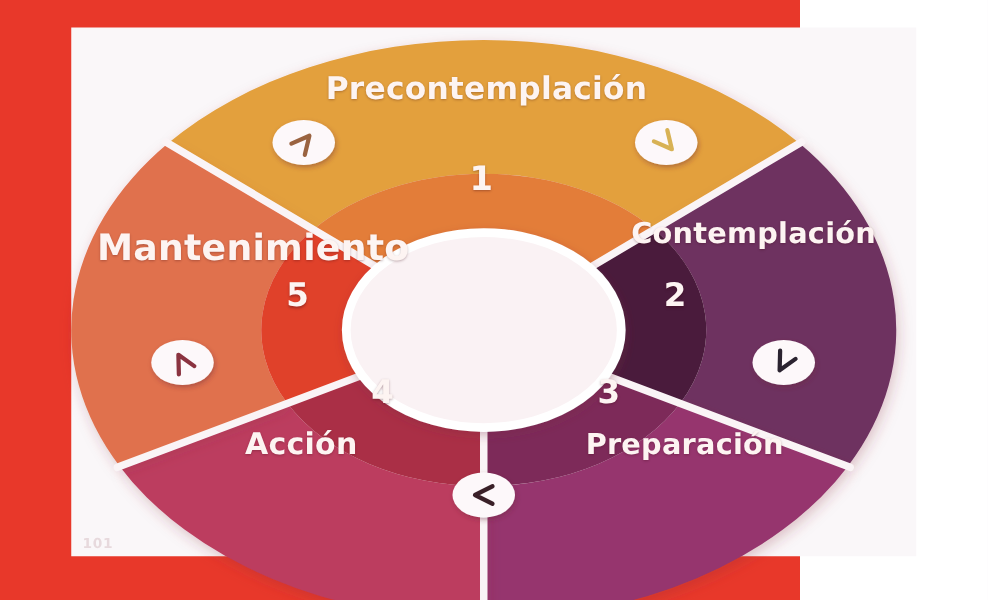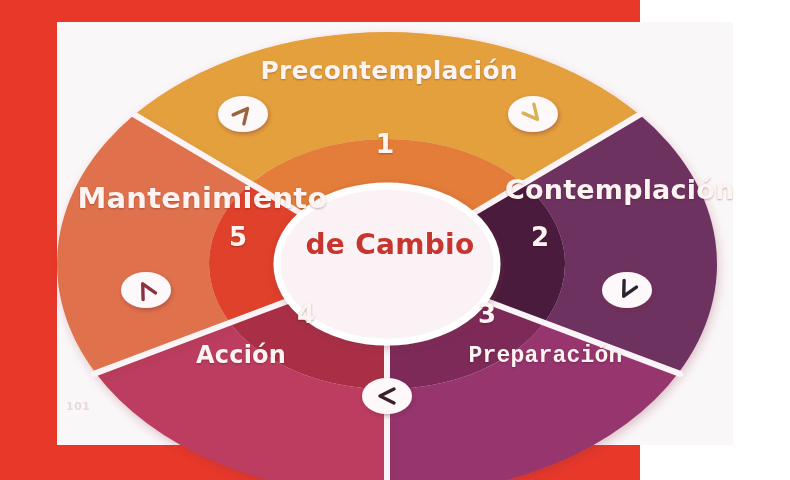--- a/index.html
+++ b/index.html
@@ -64,21 +64,21 @@
     left: 285px;
     top: 176px;
     width: 210px;
     height: 122px;
   }
   .center-line1 { top: 16px; }
   .center-line2 { top: 52px; }
   #watermark {
     position: absolute;
     left: 66px;
-    top: 400px;
+    top: 428px;
     font-size: 11px;
     color: rgba(190,150,155,0.30);
     font-weight: bold;
     letter-spacing: 0.5px;
   }
 </style>
 </head>
 <body>
 
 <div id="stage">
@@ -142,29 +142,28 @@
         <g transform="translate(146 290)">
           <ellipse cx="0" cy="0" rx="25" ry="18" fill="#fdf8fa" filter="url(#pinshadow)"></ellipse>
           <path d="M -7 -7 L 7 0 L -7 7" fill="none" stroke="#8b3340" stroke-width="3.4" stroke-linecap="round" stroke-linejoin="round" transform="rotate(-118)"></path>
         </g>
       </g>
   </svg>
 
   <div id="labels-layer">
       <div class="wlabel" style="font-size: 25px; left: 260.5px; top: 55.5px;">Precontemplación</div>
       <div class="wnum" style="font-size: 27px; left: 375.5px; top: 127.5px;">1</div>
-      <div class="wlabel" style="font-size: 27px; left: 505px; top: 174px;">Contemplación</div>
+      <div class="wlabel" style="font-size: 23px; left: 505px; top: 174px;">Contemplación</div>
       <div class="wnum" style="font-size: 26px; left: 531px; top: 222px;">2</div>
-      <div class="wlabel" style="font-size: 23px; left: 468.5px; top: 343px; font-family: Liberation Mono, monospace;">Preparación</div>
+      <div class="wlabel" style="font-size: 23px; left: 468.5px; top: 343px;">Preparación</div>
       <div class="wnum" style="font-size: 26px; left: 478px; top: 299px;">3</div>
       <div class="wlabel" style="font-size: 24px; left: 196px; top: 341px; text-align: right;">Acción</div>
       <div class="wnum" style="font-size: 26px; left: 297px; top: 299px;">4</div>
       <div class="wlabel" style="font-size: 29px; left: 77.5px; top: 181px;">Mantenimiento</div>
       <div class="wnum" style="font-size: 26px; left: 229px; top: 222px;">5</div>
     </div>
 
   <div id="center-hub">
-    <div class="center-line2">de Cambio</div>
   </div>
 
   <div id="watermark">101</div>
 
 </div>
 
 </body></html>

